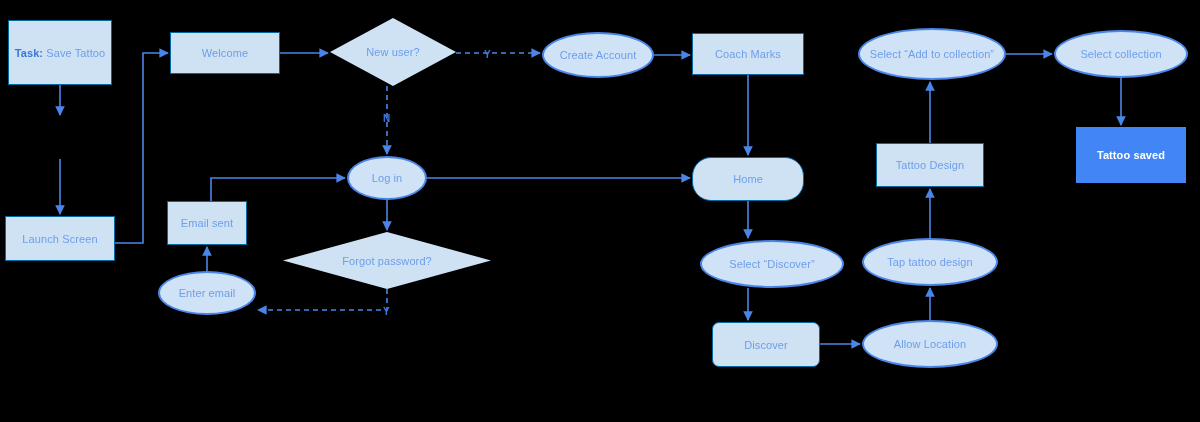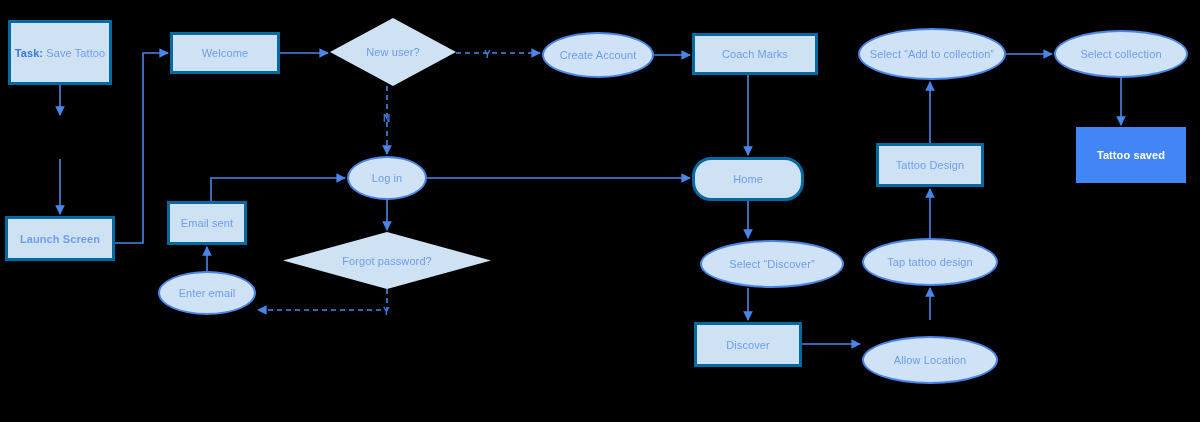--- a/index.html
+++ b/index.html
@@ -33,21 +33,21 @@
     align-items: center;
     justify-content: center;
     text-align: center;
     color: #6d9eeb;
     font-size: 11px;
     line-height: 14px;
     letter-spacing: 0.1px;
   }
   .node.box {
     background: #cfe2f3;
-    border: 3px solid #0369a1;
+    border: 1px solid #0369a1;
   }
   .node.ellipse {
     background: #d0e2f5;
     border: 2px solid #4a86e8;
     border-radius: 50%;
   }
   .node.terminal {
     background: #4285f4;
     border: 1px solid #4285f4;
     color: #ffffff;
@@ -139,40 +139,40 @@
   </svg>
 
   <div class="node box" style="left:8px; top:20px; width:104px; height:65px;">
     <div>
       <span class="task-strong">Task:</span>
       <span>Save Tattoo</span>
     </div>
   </div>
 
 
-  <div class="node box" style="left:5px; top:216px; width:110px; height:45px;font-weight:bold;">
+  <div class="node box" style="left:5px; top:216px; width:110px; height:45px;">
     <span>Launch Screen</span>
   </div>
 
   <div class="node box" style="left:170px; top:32px; width:110px; height:42px;">
     <span>Welcome</span>
   </div>
 
   <div class="node diamond" style="left:330px; top:18px; width:126px; height:68px;">
     <svg class="diamond-shape" viewBox="0 0 126 68" preserveAspectRatio="none">
       <polygon points="63,0 126,34 63,68 0,34" fill="#cfe2f3"></polygon>
     </svg>
     <span class="diamond-label">New user?</span>
   </div>
 
   <div class="node ellipse" style="left:542px; top:32px; width:112px; height:46px;">
     <span>Create Account</span>
   </div>
 
-  <div class="node box" style="left:692px; top:33px; width:126px; height:42px;">
+  <div class="node box" style="left:692px; top:33px; width:112px; height:42px;">
     <span>Coach Marks</span>
   </div>
 
   <div class="node box" style="left:167px; top:201px; width:80px; height:44px;">
     <span>Email sent</span>
   </div>
 
   <div class="node ellipse" style="left:347px; top:156px; width:80px; height:44px;">
     <span>Log in</span>
   </div>
@@ -189,25 +189,25 @@
   </div>
 
   <div class="node box" style="left:692px; top:157px; width:112px; height:44px;border-radius:19px;">
     <span>Home</span>
   </div>
 
   <div class="node ellipse" style="left:700px; top:240px; width:144px; height:48px;">
     <span>Select “Discover”</span>
   </div>
 
-  <div class="node box" style="left:694px; top:322px; width:108px; height:45px;">
+  <div class="node box" style="left:712px; top:322px; width:108px; height:45px;border-radius:7px;">
     <span>Discover</span>
   </div>
 
-  <div class="node ellipse" style="left:862px; top:336px; width:136px; height:48px;">
+  <div class="node ellipse" style="left:862px; top:320px; width:136px; height:48px;">
     <span>Allow Location</span>
   </div>
 
   <div class="node ellipse" style="left:862px; top:238px; width:136px; height:48px;">
     <span>Tap tattoo design</span>
   </div>
 
   <div class="node box" style="left:876px; top:143px; width:108px; height:44px;">
     <span>Tattoo Design</span>
   </div>

